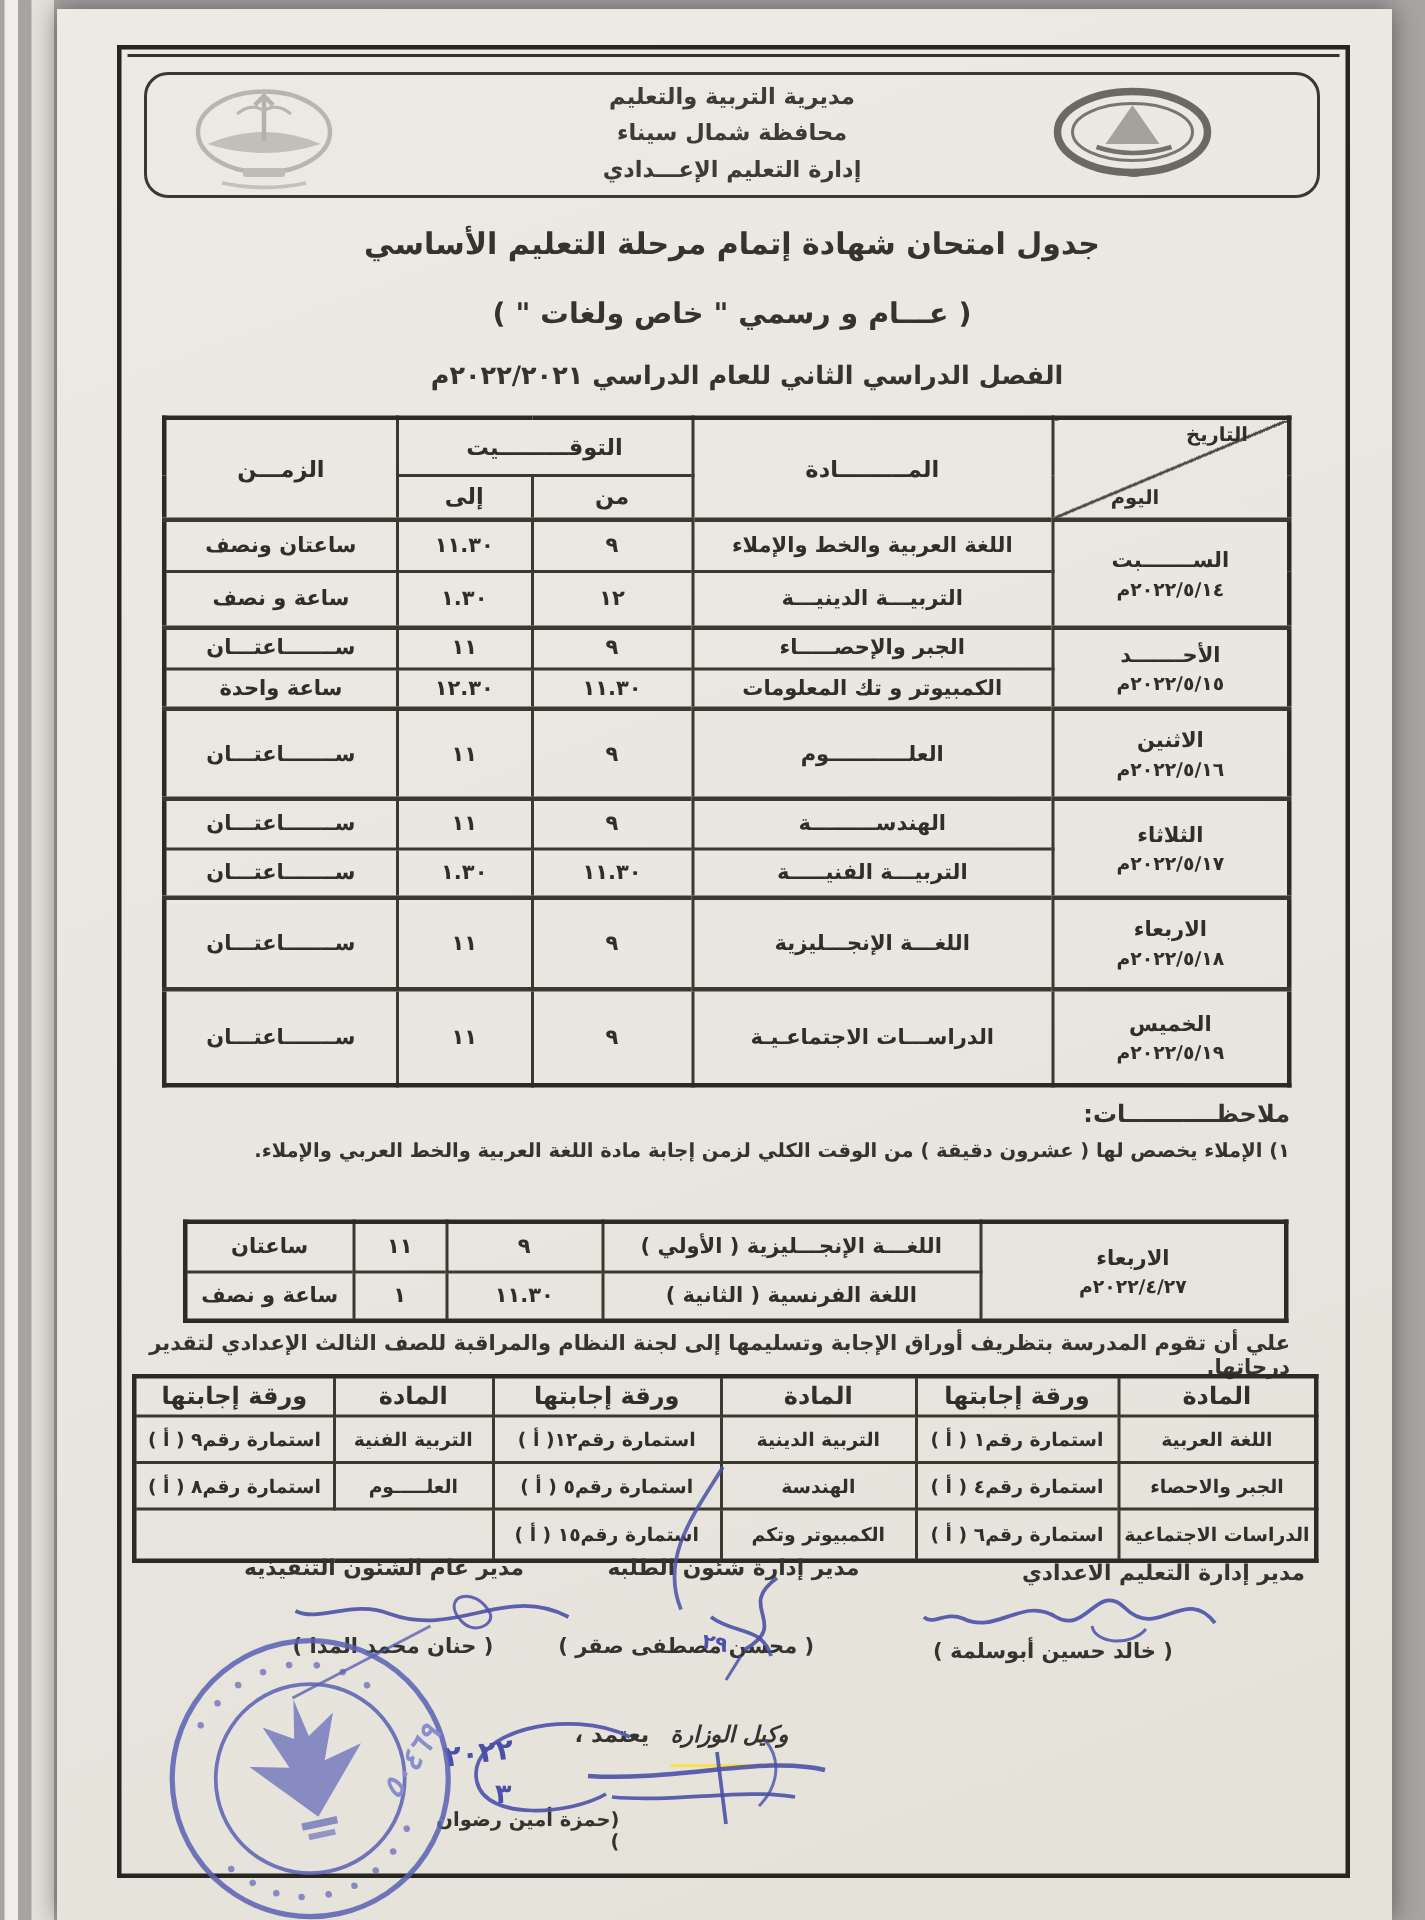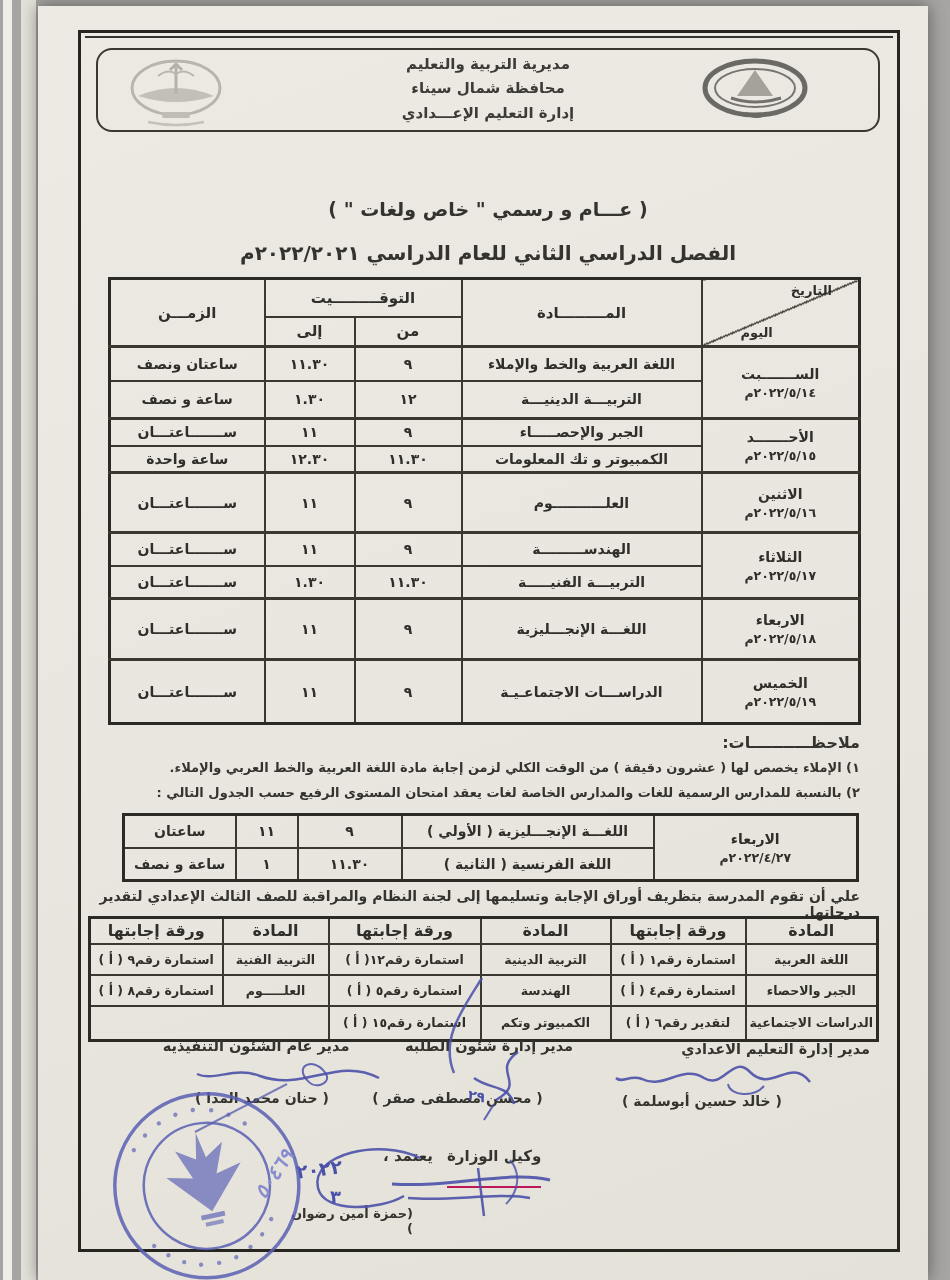--- a/index.html
+++ b/index.html
@@ -52,21 +52,21 @@
   .tbl.ans { left:88px; top:916px; width:788px; font-size:12.5px; border:3px solid #2c2a24; }
   .tbl.ans td { padding:0 2px; }
   .tbl.ans .hdr { font-size:16px; }
   .noborder { border:none !important; background:transparent; }
 
   .sig-title { font-size:14.5px; }
   .sig-name  { font-size:14px; }
   .ink { position:absolute; pointer-events:none; }
   .hand { position:absolute; font-weight:bold; color:#4a50a8; direction:rtl; }
   #stamp-num { color:#888dce; letter-spacing:3px; font-style:italic; }
-  #approve-title { border-bottom:2px solid #be185d; padding-bottom:21px; }
+  #approve-title { border-bottom:2px solid #fde047; padding-bottom:11px;font-style:italic; }
 </style>
 </head>
 <body>
 
 <div class="canvas">
   <div class="strip s1"></div>
   <div class="strip s2"></div>
   <div class="page"></div>
   <div class="frame"></div>
 
@@ -85,22 +85,23 @@
     <path d="M20,66 Q48,72 76,66" stroke="#a3a19a" stroke-width="2.5" fill="none"></path>
   </svg>
   <svg class="logo" style="left:701px;top:58px;" width="108" height="66" viewBox="0 0 108 66" opacity="0.8">
     <ellipse cx="54" cy="30" rx="50" ry="27" fill="none" stroke="#4c4a46" stroke-width="5"></ellipse>
     <ellipse cx="54" cy="30" rx="40" ry="19" fill="none" stroke="#5b5954" stroke-width="2"></ellipse>
     <path d="M36,38 L54,12 L72,38 Z" fill="#6b6963" opacity="0.7"></path>
     <path d="M30,40 Q54,48 80,40" stroke="#55534e" stroke-width="3" fill="none"></path>
     <path d="M44,55 Q56,62 66,55" stroke="#4c4a46" stroke-width="3" fill="none"></path>
   </svg>
 
+  <div class="t center" style="left:96px;top:150px;width:784px;font-size:20px;">جدول امتحان شهادة إتمام مرحلة التعليم الأساسي</div>
   <div class="t center" style="left:96px;top:198px;width:784px;font-size:19px;">( عـــام و رسمي " خاص ولغات " )</div>
-  <div class="t center" style="left:96px;top:241px;width:784px;font-size:20px;">الفصل الدراسي الثاني للعام الدراسي ٢٠٢٢/٢٠٢١م</div>
+  <div class="t center" style="left:106px;top:241px;width:784px;font-size:17px;">الفصل الدراسي الثاني للعام الدراسي ٢٠٢٢/٢٠٢١م</div>
 
   <table class="tbl main">
     <colgroup>
       <col style="width:158px">
         <col style="width:240px">
         <col style="width:107px">
         <col style="width:90px">
         <col style="width:155px">
     </colgroup>
     <tbody>
@@ -200,21 +201,20 @@
         <td>٩</td>
         <td>١١</td>
         <td>ســـــــاعتـــان</td>
       </tr>
     </tbody>
   </table>
 
   <div id="notes">
     <div class="notes-title">ملاحظـــــــــــات:</div>
     <div class="note-item">١) الإملاء يخصص لها ( عشرون دقيقة ) من الوقت الكلي لزمن إجابة مادة اللغة العربية والخط العربي والإملاء.</div>
-    <div class="note-item">٢) بالنسبة للمدارس الرسمية للغات والمدارس الخاصة لغات يعقد امتحان المستوى الرفيع حسب الجدول التالي :</div>
   </div>
 
   <table class="tbl lvl">
     <colgroup>
       <col style="width:204px">
         <col style="width:252px">
         <col style="width:104px">
         <col style="width:62px">
         <col style="width:112px">
     </colgroup>
@@ -268,21 +268,21 @@
       <tr style="height:31px">
         <td>الجبر والاحصاء</td>
         <td>استمارة رقم٤ ( أ )</td>
         <td>الهندسة</td>
         <td>استمارة رقم٥ ( أ )</td>
         <td>العلـــــوم</td>
         <td>استمارة رقم٨ ( أ )</td>
       </tr>
       <tr style="height:35px">
         <td>الدراسات الاجتماعية</td>
-        <td>لتقدير رقم٦ ( أ )</td>
+        <td>استمارة رقم٦ ( أ )</td>
         <td>الكمبيوتر وتكم</td>
         <td>استمارة رقم١٥ ( أ )</td>
         <td class="noborder"></td>
         <td class="noborder"></td>
       </tr>
     </tbody>
   </table>
 
   <div class="t sig-title" style="left:618px;top:1041px;width:252px;text-align:right;">مدير إدارة التعليم الاعدادي</div>
   <div class="t sig-name" style="left:602px;top:1093px;width:200px;text-align:center;">( خالد حسين أبوسلمة )</div>

